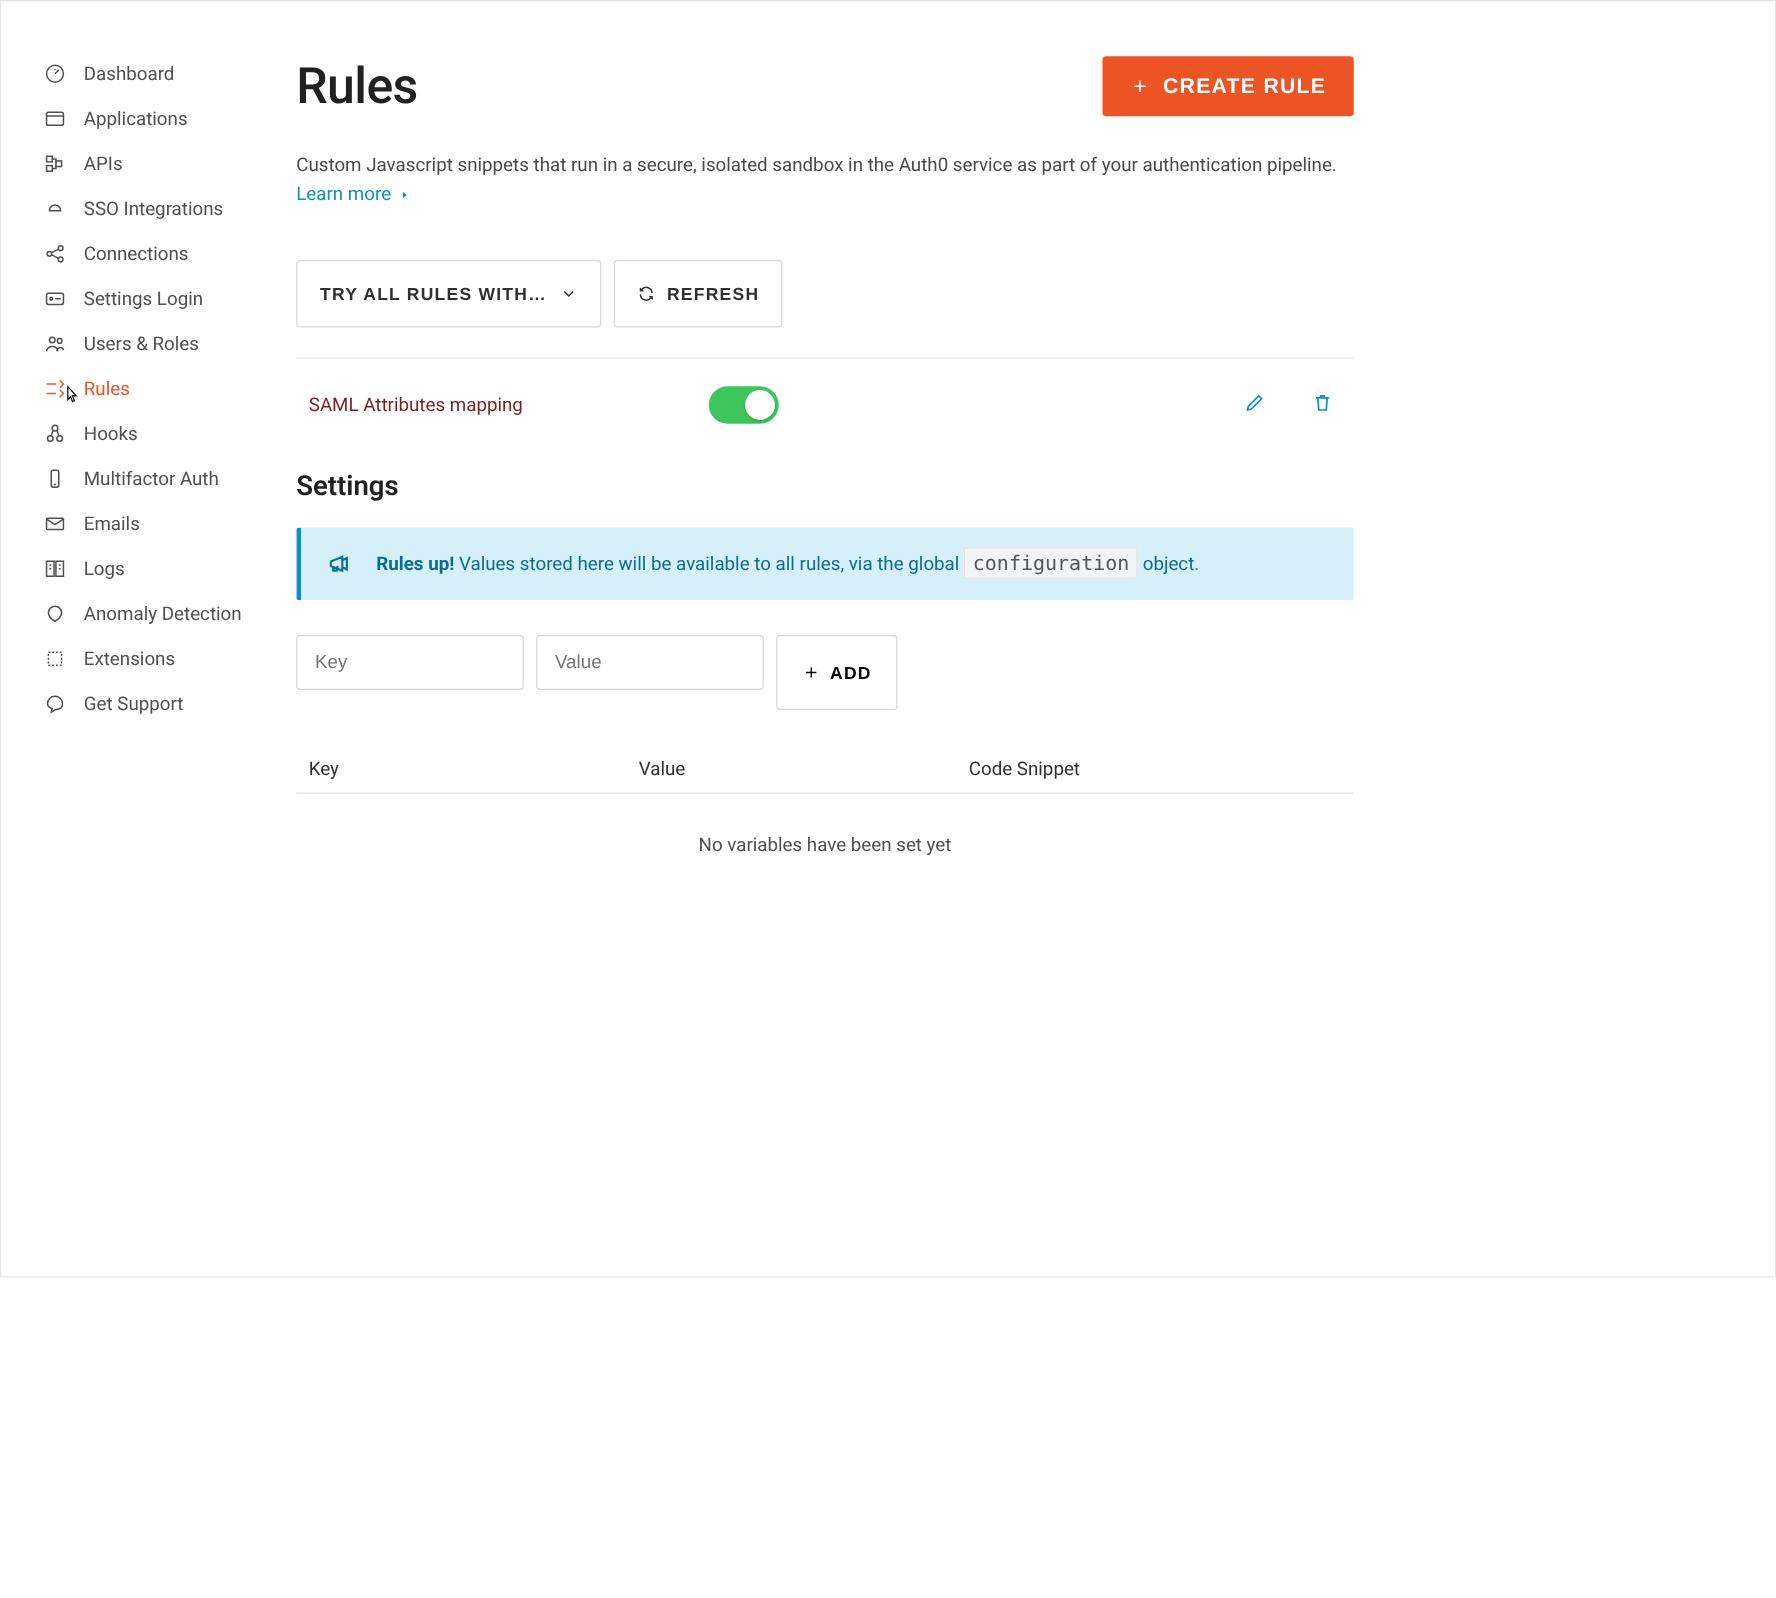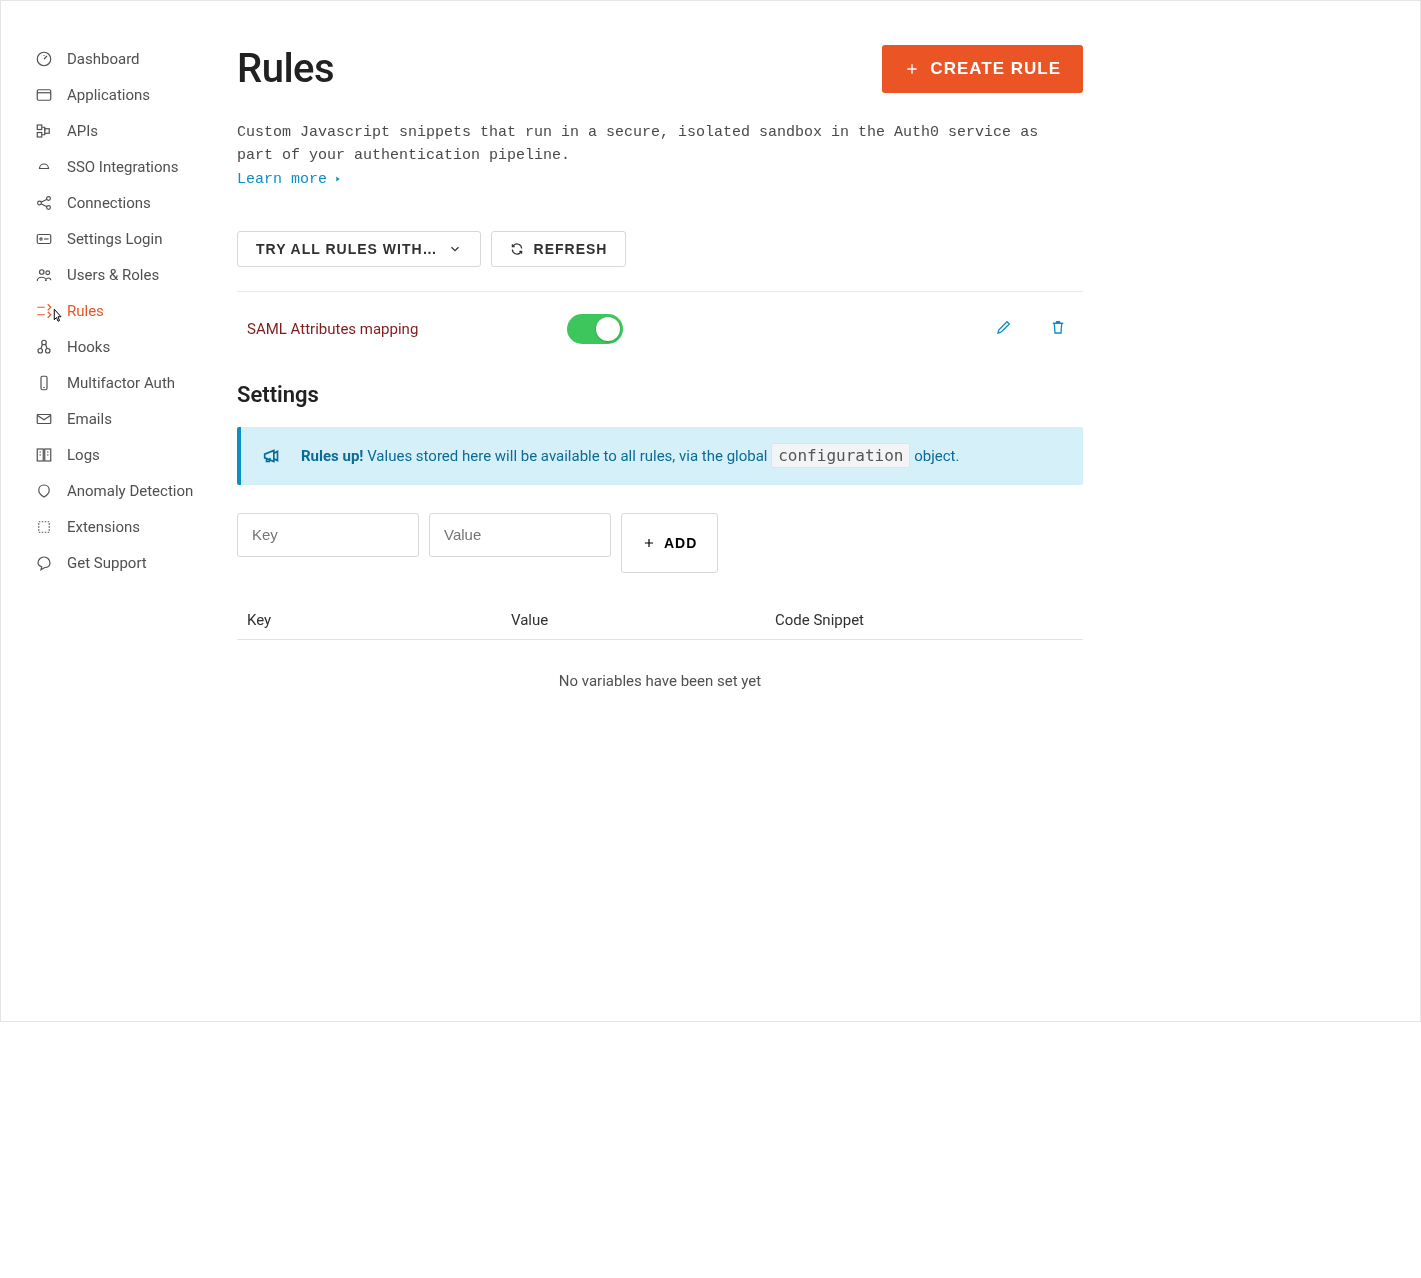--- a/index.html
+++ b/index.html
@@ -62,33 +62,32 @@
     display: inline-flex;
     align-items: center;
     gap: 10px;
     cursor: pointer;
   }
   .btn-primary svg { width:16px; height:16px; }
   .page-desc {
     margin-top: 28px;
     color: #4a4a4a;
     line-height: 1.55;
-    font-family: Liberation Mono, monospace;
   }
   .learn-more { color: #0c8fc7; text-decoration: none; display:inline-flex; align-items:center; gap:6px; }
   .toolbar {
     display: flex;
     gap: 10px;
     margin-top: 40px;
   }
   .btn-secondary {
     background: #fff;
     border: 1px solid #d8d8d8;
     border-radius: 3px;
-    height: 36px;
+    height: 54px;
     padding: 0 18px;
     font-size: 14px;
     font-weight: 600;
     letter-spacing: 1px;
     color: #303030;
     display: inline-flex;
     align-items: center;
     gap: 10px;
     cursor: pointer;
     justify-content: center;

